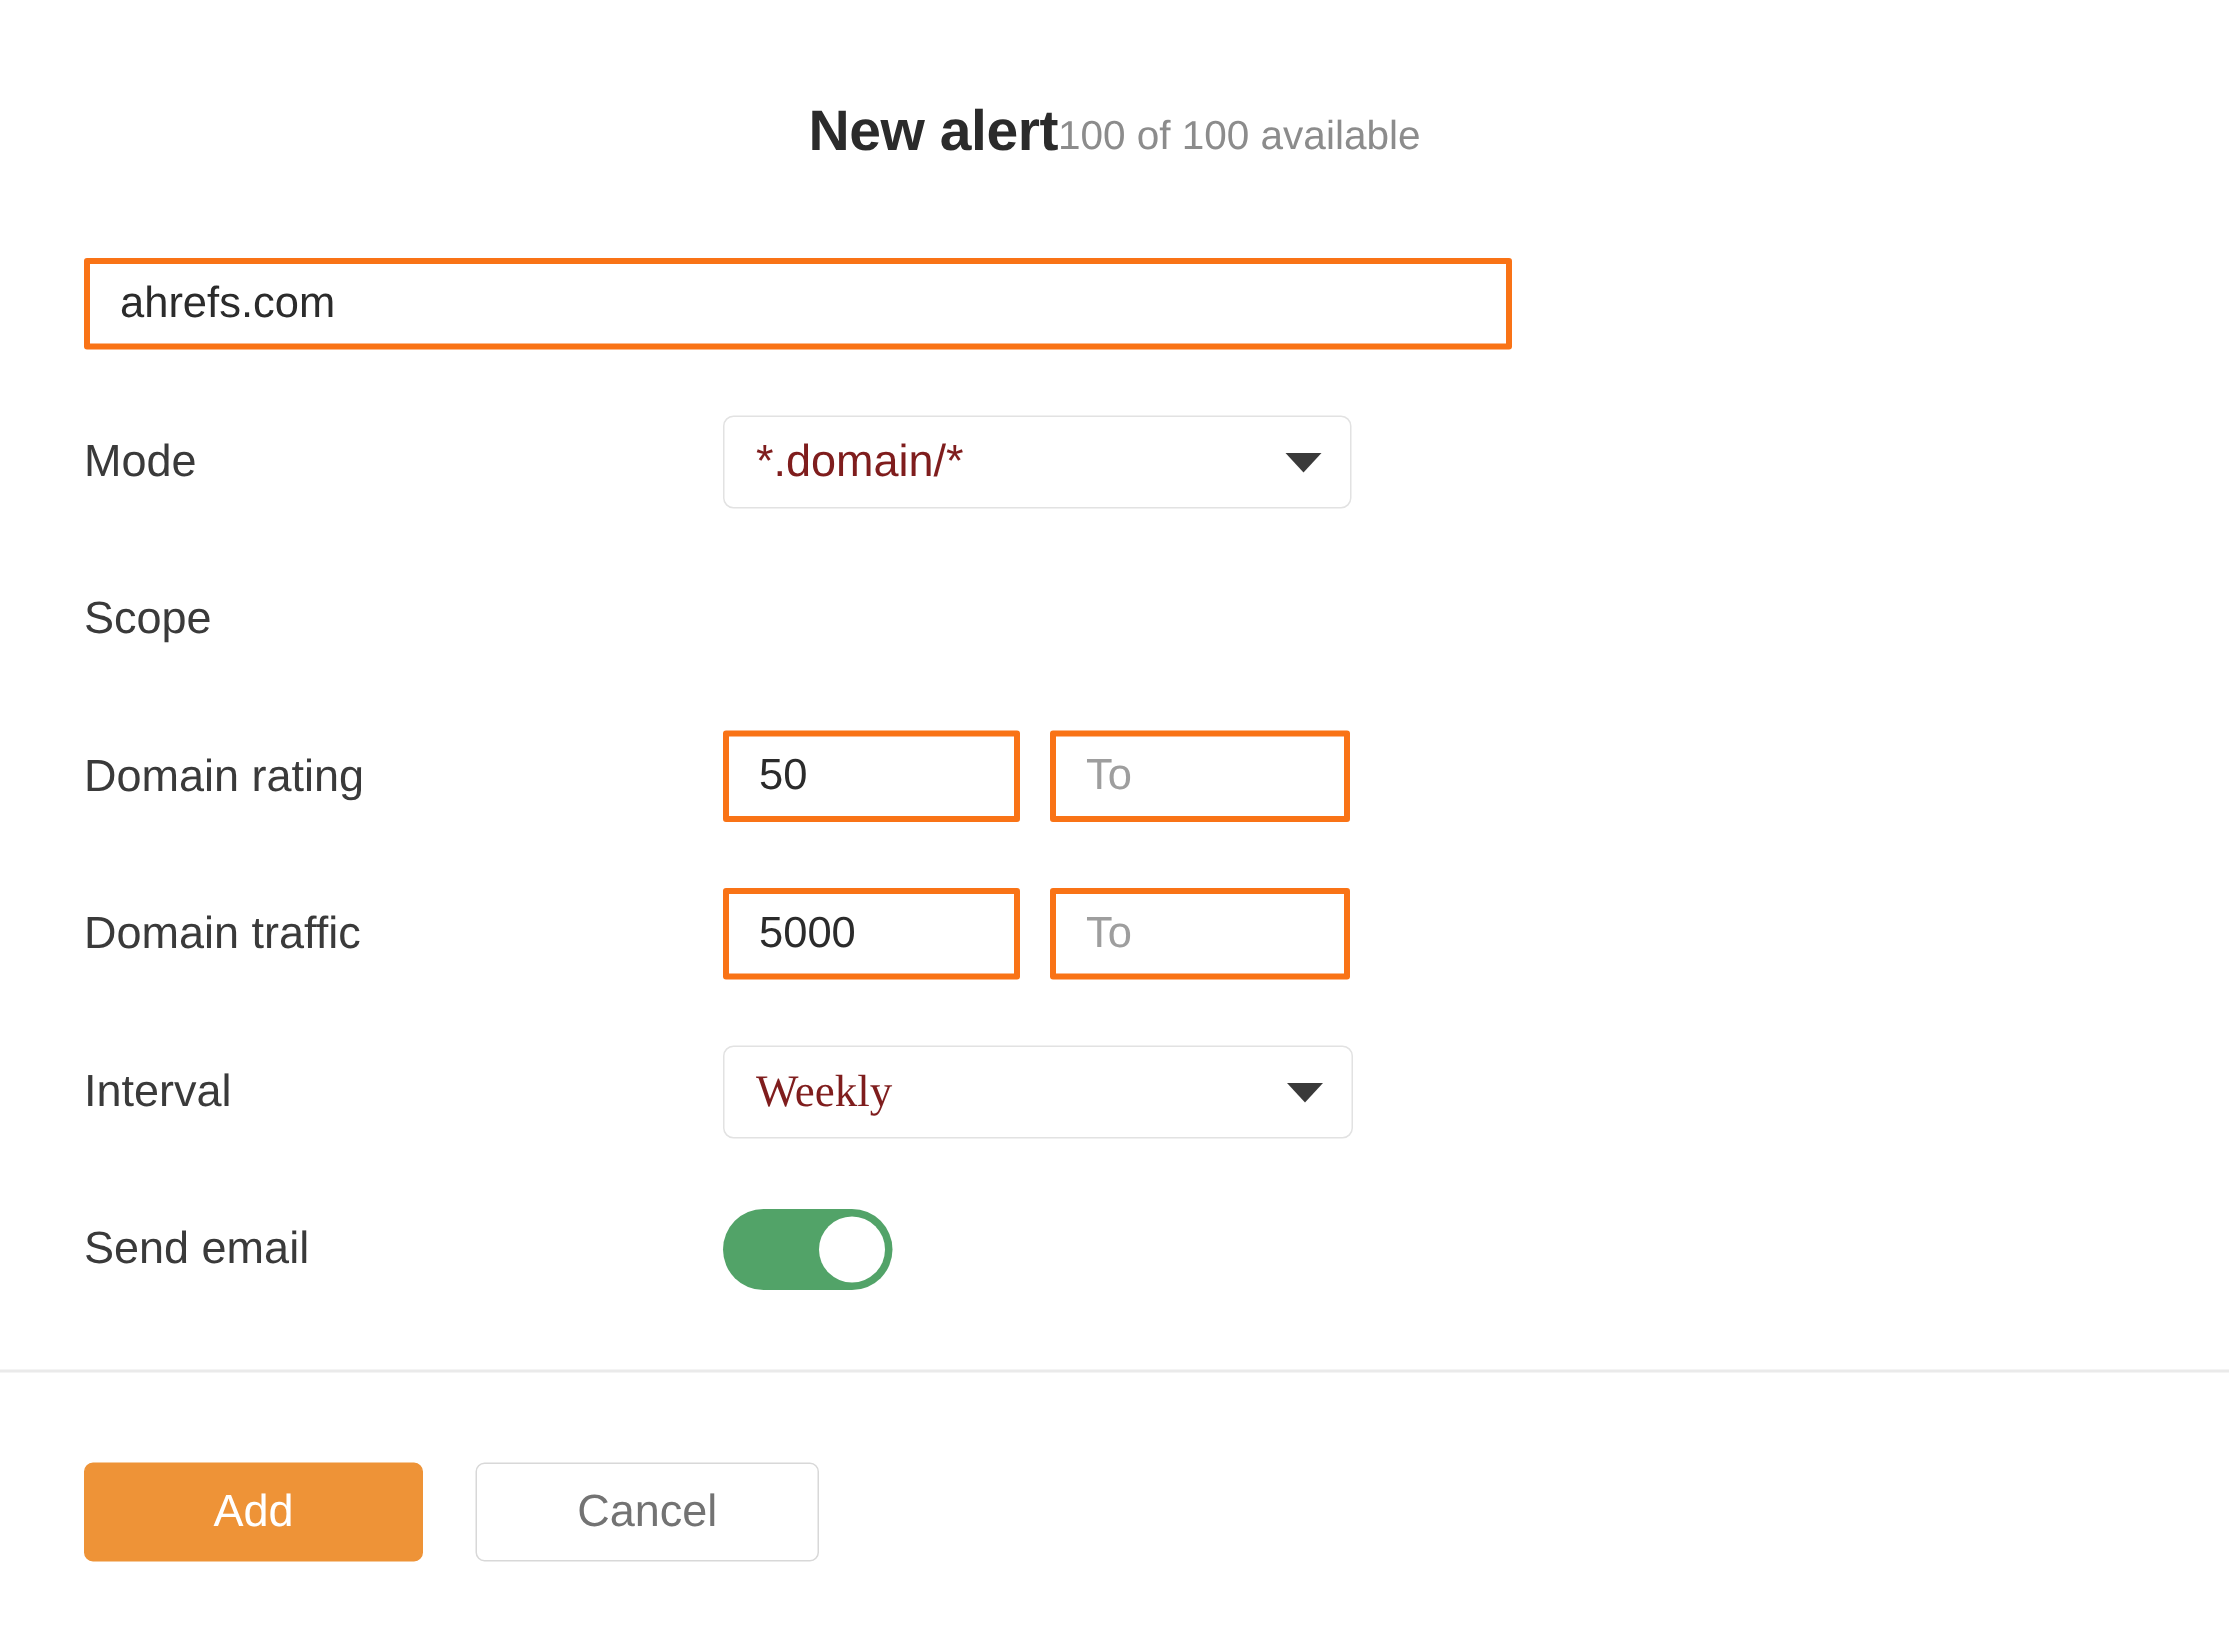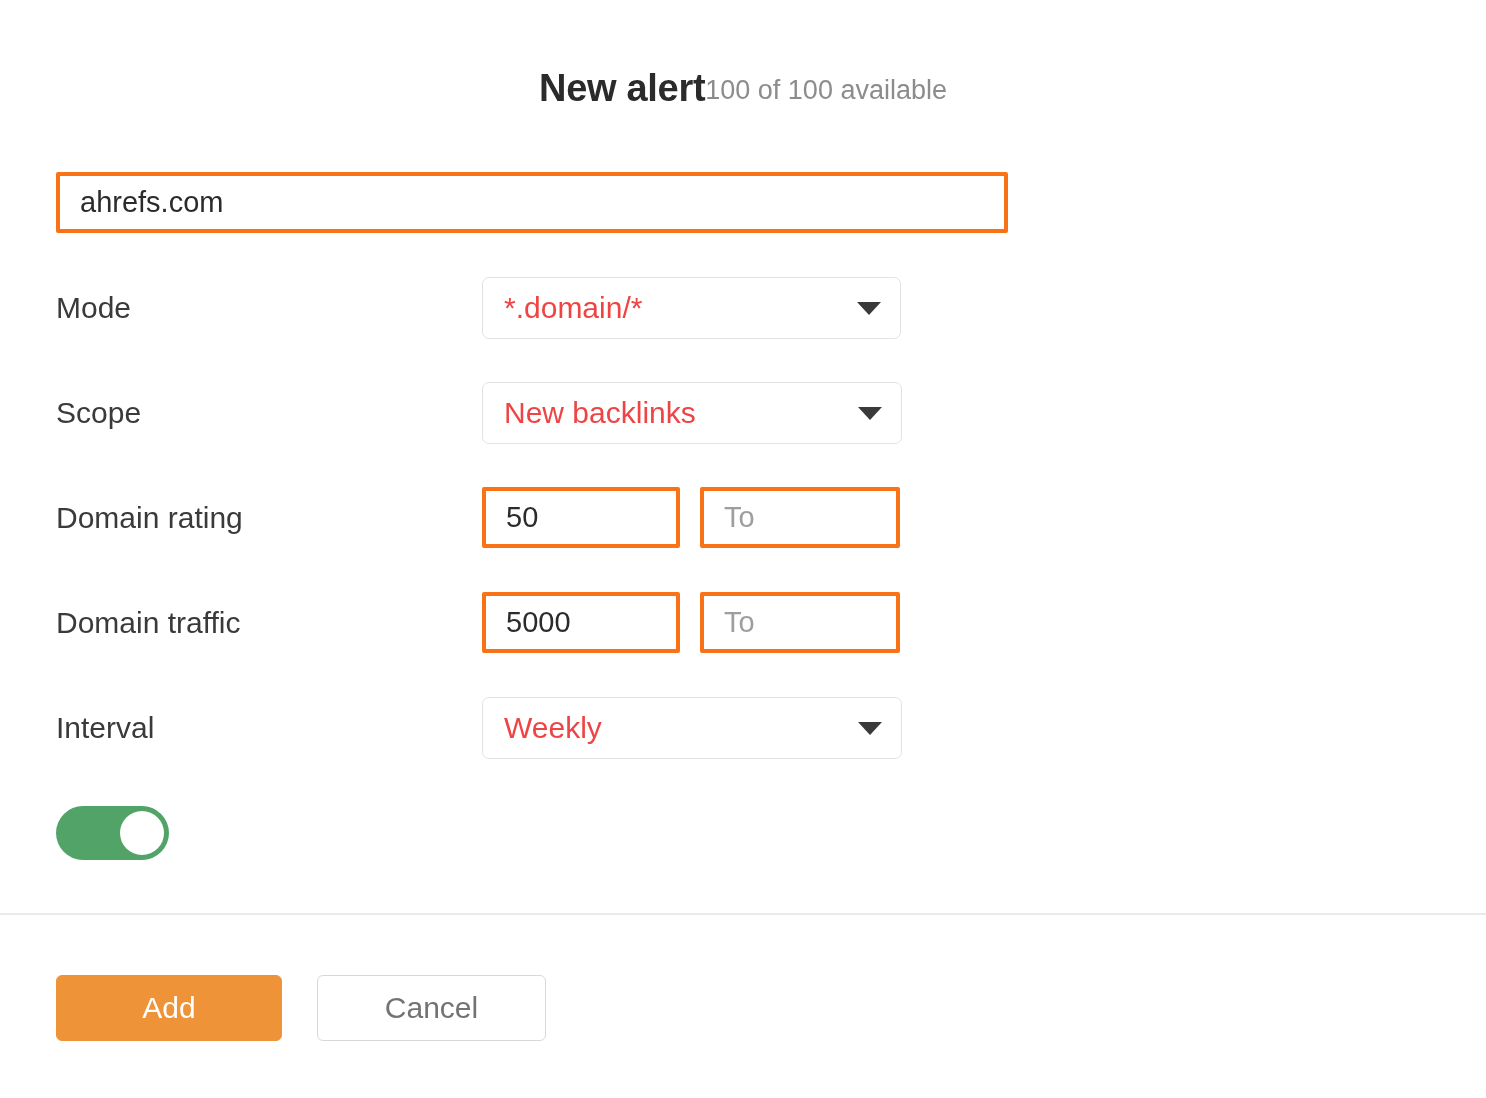--- a/index.html
+++ b/index.html
@@ -108,38 +108,38 @@
     border: 1px solid #e2e2e2;
     border-radius: 7px;
     background: #ffffff;
     display: flex;
     align-items: center;
     padding: 0 58px 0 21px;
     cursor: pointer;
   }
   .select-box .select-value {
     font-size: 30px;
-    color: #ef4444;
+    color: #7f1d1d;
     white-space: nowrap;
     line-height: 1;
   }
   .caret {
     position: absolute;
     right: 19px;
     top: 50%;
     margin-top: -6px;
     width: 0;
     height: 0;
     border-left: 12px solid transparent;
     border-right: 12px solid transparent;
     border-top: 13px solid #3a3a3a;
   }
   .select-mode  { width: 419px; }
   .select-scope { width: 420px; }
-  .select-interval { width: 420px; }
+  .select-interval { width: 420px; font-family: Liberation Serif, serif; }
 
   
   .toggle {
     width: 113px;
     height: 54px;
     border-radius: 27px;
     background: #52a368;
     position: relative;
     cursor: pointer;
     flex: 0 0 auto;
@@ -224,26 +224,20 @@
       <div class="row-control">
         <div class="select-box select-mode">
           <span class="select-value">*.domain/*</span>
           <span class="caret"></span>
         </div>
       </div>
     </div>
 
     <div class="form-row">
       <div class="row-label">Scope</div>
-      <div class="row-control">
-        <div class="select-box select-scope">
-          <span class="select-value">New backlinks</span>
-          <span class="caret"></span>
-        </div>
-      </div>
     </div>
 
     <div class="form-row">
       <div class="row-label">Domain rating</div>
       <div class="row-control">
         <input class="text-input input-num" type="text" value="50" style="">
         <input class="text-input input-num-second" type="text" placeholder="To" style="">
       </div>
     </div>
 
@@ -259,20 +253,21 @@
       <div class="row-label">Interval</div>
       <div class="row-control">
         <div class="select-box select-interval">
           <span class="select-value">Weekly</span>
           <span class="caret"></span>
         </div>
       </div>
     </div>
 
     <div class="form-row">
+      <div class="row-label">Send email</div>
       <div class="row-control">
         <div class="toggle">
           <div class="knob"></div>
         </div>
       </div>
     </div>
 
   </div>
 
   <div class="divider"></div>

